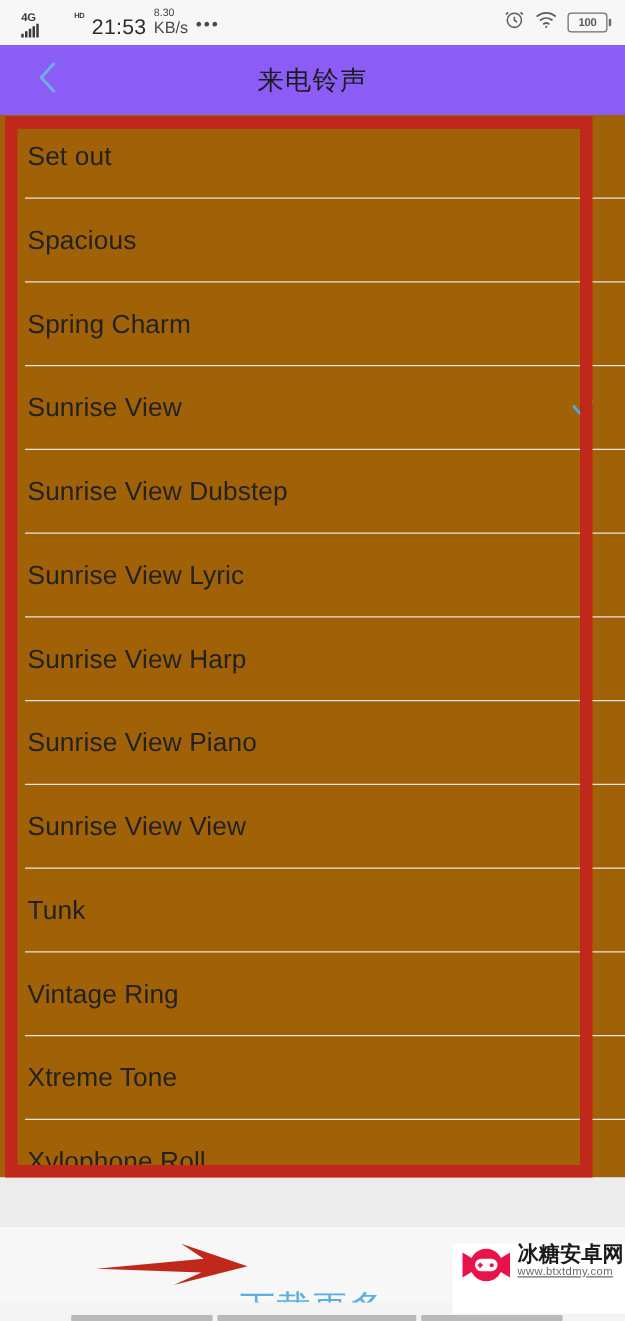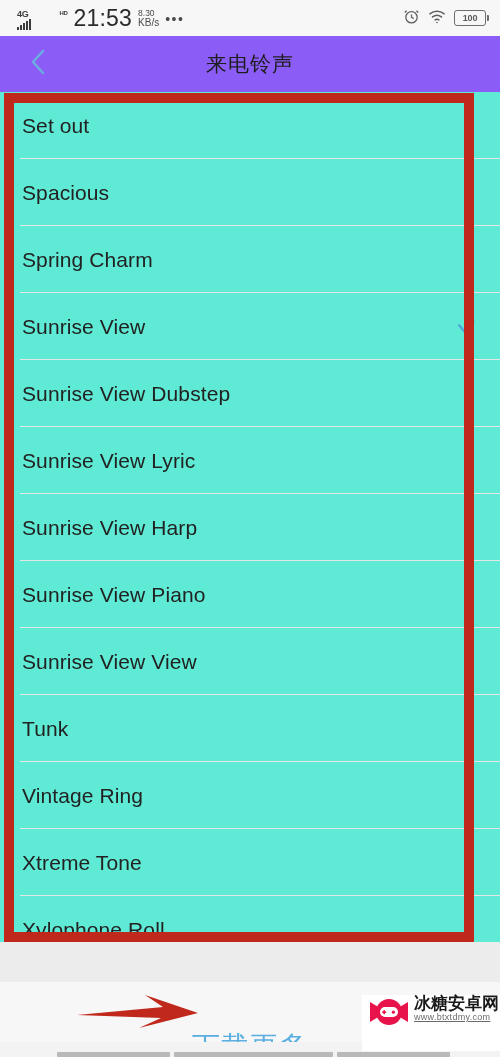--- a/index.html
+++ b/index.html
@@ -21,25 +21,25 @@
   .net-ico .g4{font-size:9px;font-weight:bold;color:#3b3b3b;letter-spacing:-.3px;
     display:flex;align-items:flex-start;gap:31px;}
   .net-ico .g4 sup{font-size:6px;line-height:1;}
   .bars{display:flex;align-items:flex-end;gap:1px;height:10px;margin-top:1px;}
   .bars i{display:block;width:2px;background:#3b3b3b;}
   .bars i:nth-child(1){height:3px}
   .bars i:nth-child(2){height:5px}
   .bars i:nth-child(3){height:7px}
   .bars i:nth-child(4){height:9px}
   .bars i:nth-child(5){height:11px}
-  .sb-time{font-size:23px;color:#2b2b2b;line-height:1;letter-spacing:.2px;}
+  .sb-time{font-size:17px;color:#2b2b2b;line-height:1;letter-spacing:.2px;}
   .sb-rate{display:flex;flex-direction:column;line-height:1.05;color:#4a4a4a;
     font-size:8px;margin-bottom:1px;}
   .sb-rate .r1{font-size:8.5px;}
-  .sb-rate .r2{font-size:10px;}
+  .sb-rate .r2{font-size:13px;}
   .sb-dots{color:#4a4a4a;font-size:14px;letter-spacing:1.5px;margin-bottom:3px;}
   .sb-right{margin-left:auto;margin-right:14px;display:flex;align-items:center;gap:8px;}
   .battery{
     border:1.4px solid #6e6e6e;border-radius:3px;width:30px;height:14px;
     display:flex;align-items:center;justify-content:center;position:relative;
   }
   .battery span{font-size:9px;color:#5a5a5a;font-weight:bold;letter-spacing:-.2px;}
   .battery:after{content:"";position:absolute;right:-4px;top:4px;width:2px;height:6px;
     background:#6e6e6e;border-radius:0 1px 1px 0;}
 
@@ -54,21 +54,21 @@
   }
   .page-title{
     position:absolute;left:0;top:0;width:500px;height:56px;
     display:flex;align-items:center;justify-content:center;
     font-size:21px;color:#1d1d1d;letter-spacing:1px;
   }
 
   
   .list{
     position:absolute;left:0;top:92px;width:500px;height:850px;
-    background:#5eead4;overflow:hidden;
+    background:#a16207;overflow:hidden;
   }
   .row{
     position:relative;height:67px;
     display:flex;align-items:center;
     padding-left:22px;padding-right:22px;
     box-sizing:border-box;cursor:pointer;
   }
   .row:after{
     content:"";position:absolute;left:20px;right:0;bottom:0;height:1px;
     background:#e6e6e6;

